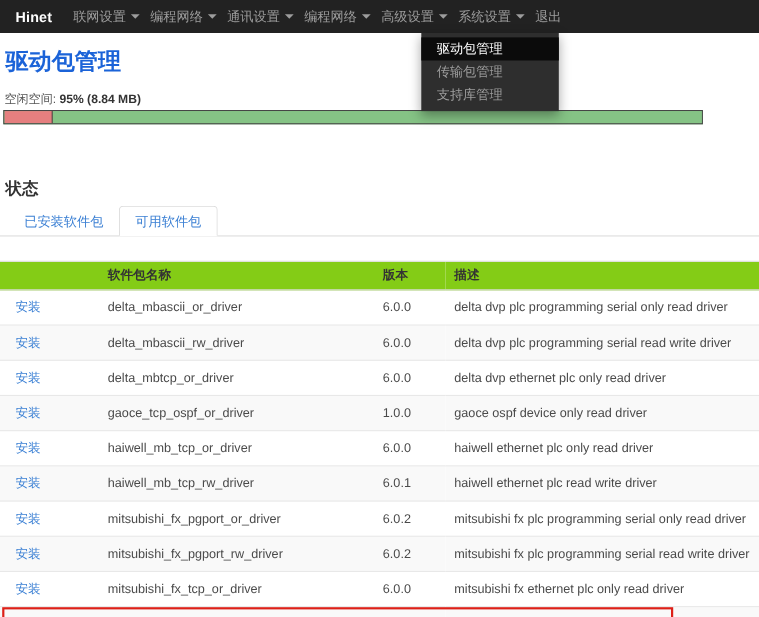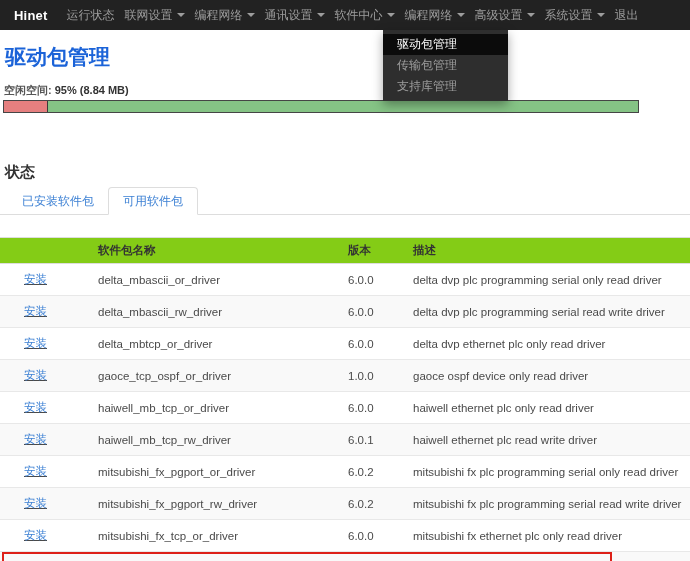--- a/index.html
+++ b/index.html
@@ -32,21 +32,21 @@
     position:absolute; left:383px; top:30px; width:125px;
     background:#2e2e2e; padding:4px 0; z-index:10;
     box-shadow:0 4px 10px rgba(0,0,0,.35);
   }
   .dropdown-item { font-size:12px; color:#9d9d9d; padding:3px 14px; line-height:15px; cursor:pointer; }
   .dropdown-item.active { background:#0b0b0b; color:#ffffff; }
 
   
   .content { padding-top:30px; }
   .page-title { color:#1b63d8; font-size:21px; font-weight:bold; margin:14px 0 0 5px; line-height:26px; }
-  .free-space { font-size:11px; color:#555; margin:13px 0 2px 4px;font-weight:bold; }
+  .free-space { font-size:11px; color:#555; margin:13px 0 2px 4px; }
   .free-space b { color:#333; }
   .progress {
     margin-left:3px; width:636px; height:13px;
     border:1px solid #454545; display:flex; overflow:hidden; background:#85c385;
   }
   .progress .used { width:6.9%; background:#e57f7f; border-right:1px solid #3a3a3a; }
   .progress .free { flex:1; background:#85c385; }
 
   .status-heading { font-size:15px; font-weight:bold; color:#333; margin:50px 4px 0 5px; line-height:18px; }
 
@@ -61,21 +61,21 @@
     border-radius:4px 4px 0 0; margin-bottom:-1px;
   }
 
   
   table { width:690px; border-collapse:collapse; margin-top:22px; font-size:11.5px; color:#4a4a4a; }
   thead th {
     text-align:left; font-size:11.5px; color:#333; background:#84cc16;
     border-top:1px solid #ddd; border-bottom:1px solid #ddd;
     padding:5px 8px; font-weight:bold; height:25px;
   }
-  th.col-action, td.col-action { width:90px; padding-left:24px;text-decoration:underline; }
+  th.col-action, td.col-action { width:90px; padding-left:14px; }
   th.col-name,   td.col-name   { width:250px; }
   th.col-version,td.col-version{ width:65px; }
   tbody td { padding:8px 8px; border-top:1px solid #e8e8e8; height:30px; }
   tbody tr:first-child td { border-top:none; }
   tbody tr:nth-child(even) { background:#f9f9f9; }
   tbody tr:last-child td { border-bottom:1px solid #9a9a9a; }
   .install-link { color:#3c80d4; cursor:pointer; text-decoration:none; }
 
   
   .highlight-box {
@@ -83,36 +83,29 @@
     left:2px; top:528px; width:610px; height:29px;
   }
 </style>
 </head>
 <body>
 
 <div class="navbar">
   <span class="brand">Hinet</span>
   <div class="nav-items">
       <div class="nav-item">
-        <span>运行状态</span>
-      </div>
-      <div class="nav-item">
         <span>联网设置</span>
         <span class="caret"></span>
       </div>
       <div class="nav-item">
         <span>编程网络</span>
         <span class="caret"></span>
       </div>
       <div class="nav-item">
         <span>通讯设置</span>
-        <span class="caret"></span>
-      </div>
-      <div class="nav-item active">
-        <span>软件中心</span>
         <span class="caret"></span>
       </div>
       <div class="nav-item">
         <span>编程网络</span>
         <span class="caret"></span>
       </div>
       <div class="nav-item">
         <span>高级设置</span>
         <span class="caret"></span>
       </div>

